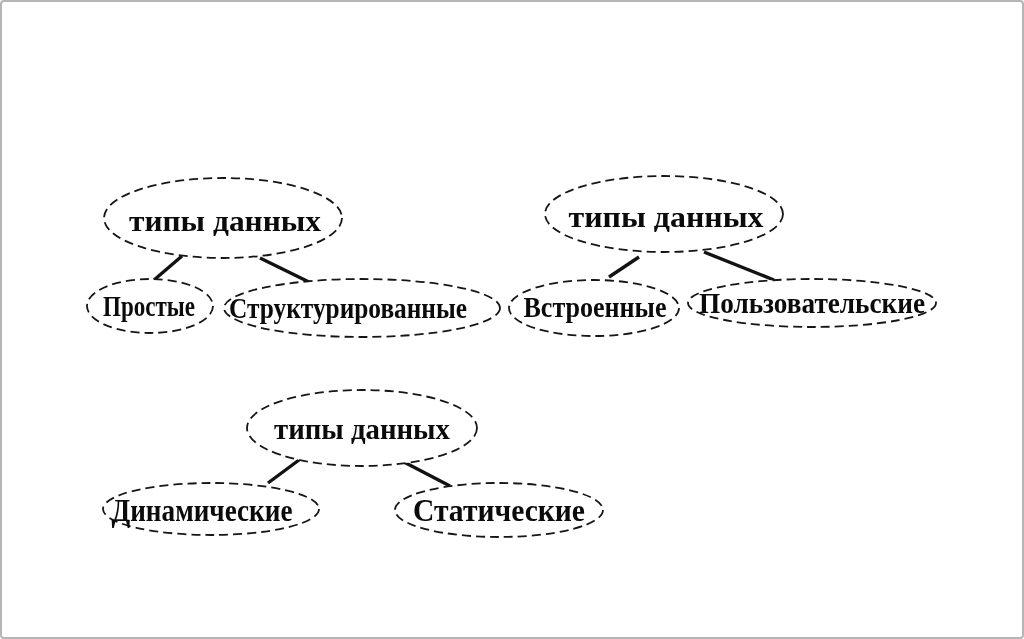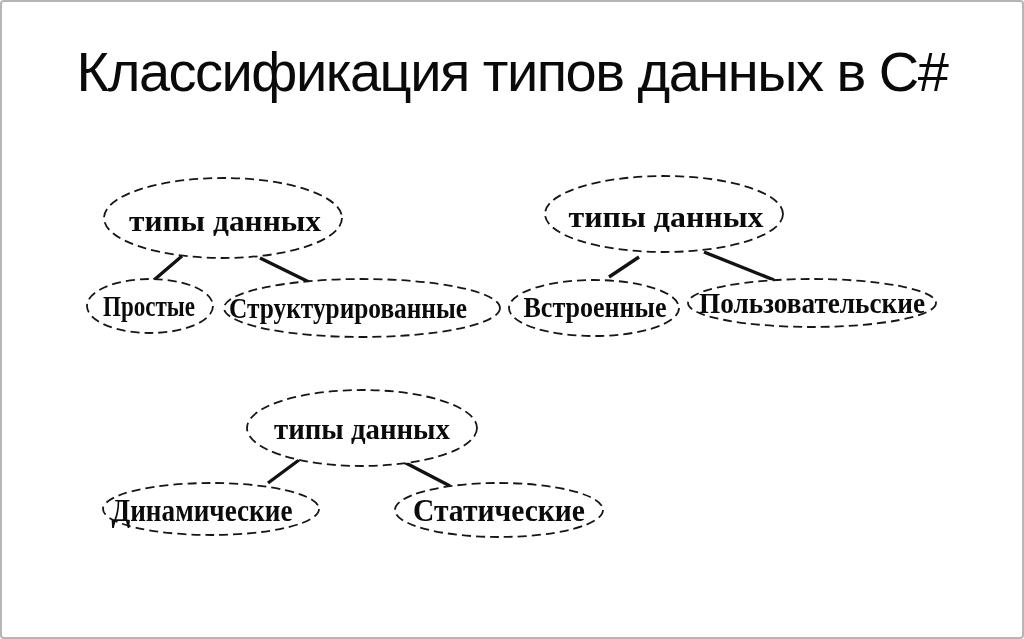--- a/index.html
+++ b/index.html
@@ -60,21 +60,20 @@
     text-anchor: middle;
   }
   .fs30 { font-size: 30px; }
   .fs32 { font-size: 32px; }
 </style>
 </head>
 <body>
 
 <div class="slide">
 
-  <h1 class="slide-title">Классификация типов данных в C#</h1>
 
   <svg class="diagram-layer" viewBox="0 0 1024 639" xmlns="http://www.w3.org/2000/svg">
 
     <g>
       <line class="connector" x1="180" y1="254" x2="152" y2="278"></line>
       <line class="connector" x1="258" y1="256" x2="309" y2="281"></line>
       <ellipse class="node-ellipse" cx="221" cy="216" rx="119" ry="40"></ellipse>
       <text class="node-label fs30" x="223" y="229" textLength="192" lengthAdjust="spacingAndGlyphs">типы данных</text>
       <ellipse class="node-ellipse" cx="148" cy="304" rx="63" ry="27"></ellipse>
       <text class="node-label fs30" x="147" y="314" textLength="92" lengthAdjust="spacingAndGlyphs">Простые</text>

